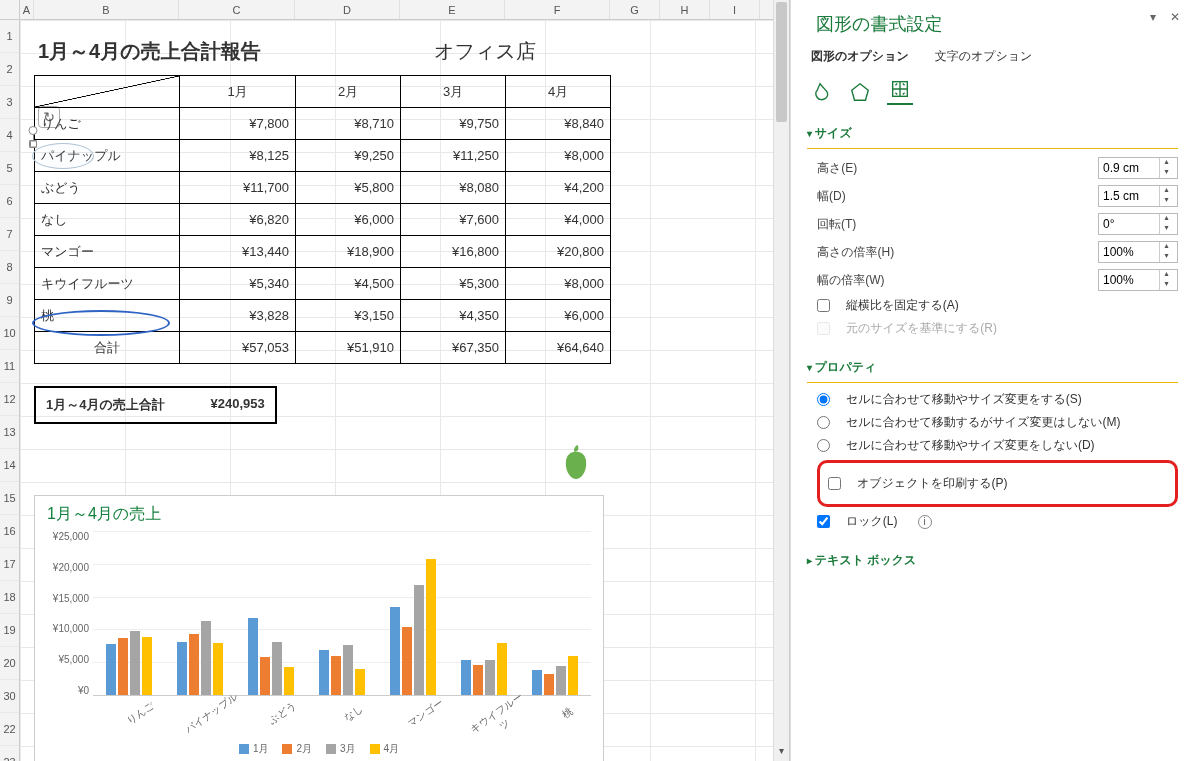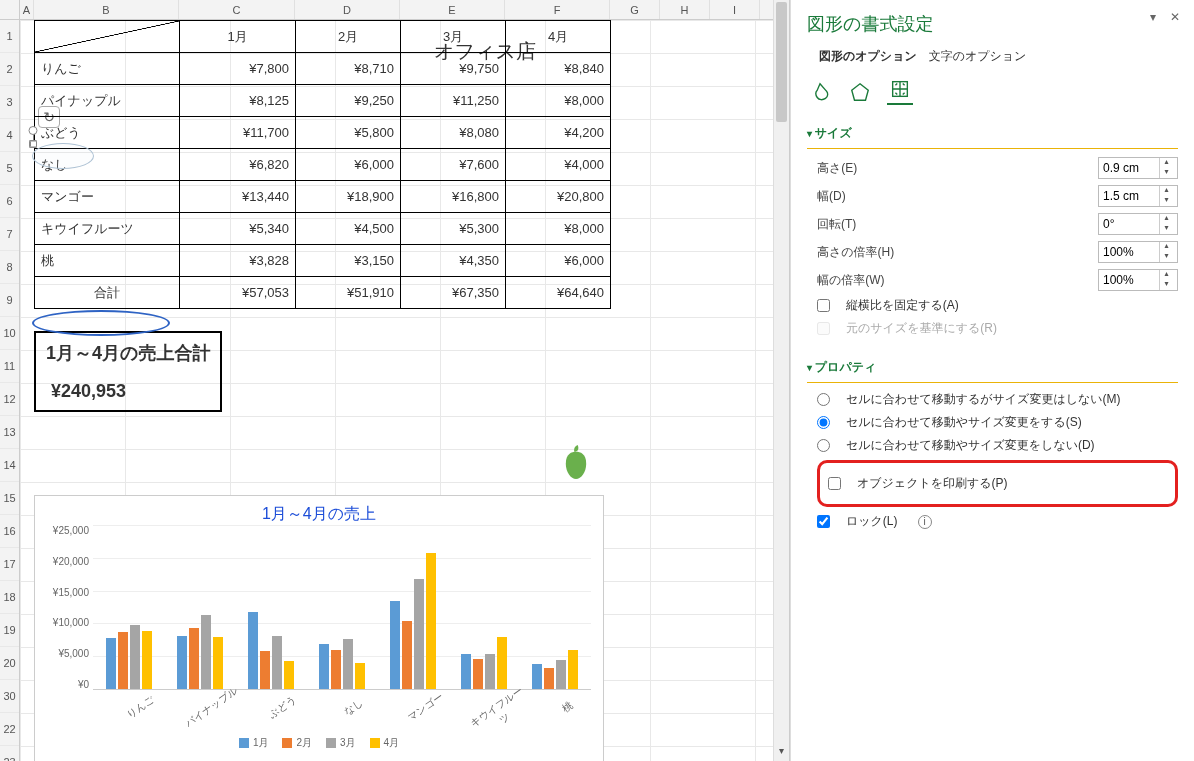--- a/index.html
+++ b/index.html
@@ -141,23 +141,22 @@
     position:absolute;
     border: 2px solid #2e63c4;
     border-radius: 50%;
     background: transparent;
   }
 
   .total-box {
     border: 2px solid #000;
     display: inline-flex;
     margin-top: 22px;
-    font-size: 18px;
+    font-size: 13px;
     font-weight: bold;
-    flex-direction: column;
   }
   .total-box > div {
     padding: 8px 10px;
   }
   .total-box .val { width: 100px; text-align:right; }
 
   .apple-icon {
     position:absolute;
     left: 525px; top: 423px;
     width: 34px; height: 38px;
@@ -165,21 +164,21 @@
   .apple-icon svg { width:100%; height:100%; }
 
   .chart-box {
     position: absolute;
     left: 14px; top: 475px;
     width: 570px; height: 270px;
     border: 1px solid #ccc;
     background: #fff;
     padding: 8px 12px 6px 12px;
   }
-  .chart-title { text-align:center; font-size:16px; color:#1d4ed8; margin-bottom:0; }
+  .chart-title { font-size:16px; color:#15803d; margin-bottom:6px; }
   .chart-plot { display:flex; height: 165px; }
   .y-axis {
     display:flex; flex-direction:column; justify-content:space-between;
     align-items:flex-end;
     width: 46px; padding-right:4px;
     font-size:10px; color:#666;
   }
   .bars-area {
     flex:1; position:relative;
     border-bottom:1px solid #ccc;
@@ -195,23 +194,23 @@
   .legend .sw { display:inline-block; width:10px; height:10px; margin-right:4px; vertical-align:middle; }
 
   
   .pane {
     width: 404px;
     border-left: 1px solid #ddd;
     padding: 8px 16px;
     position: relative;
     background: #fff;
   }
-  .pane-title { color:#1a7a3a; font-size:18px; margin:4px 0 10px 0; }
+  .pane-title { color:#1a7a3a; font-size:18px; margin:4px 0 10px 9px; }
   .pane-top-icons { position:absolute; right:14px; top:10px; display:flex; gap:14px; color:#666; font-size:12px;}
-  .tabs { display:flex; gap:4px; font-size:12px; margin-bottom:12px;margin-left:8px; }
+  .tabs { display:flex; gap:18px; font-size:12px; margin-bottom:12px; }
   .tab { padding:2px 4px; cursor:pointer; }
   .tab.active { font-weight:bold; }
   .icon-row { display:flex; gap:14px; margin-bottom:14px; }
   .pane-icon {
     width:26px; height:26px; display:flex; align-items:center; justify-content:center;
   }
   .pane-icon svg { width:22px; height:22px; }
   .pane-icon.active { border-bottom:2px solid #1a7a3a; padding-bottom:4px; }
 
   .section-head {
@@ -294,20 +293,21 @@
       <div class="rowhead">20</div>
       <div class="rowhead">30</div>
       <div class="rowhead">22</div>
       <div class="rowhead">23</div>
     </div>
 
   <div class="grid">
     <div class="cell-grid-bg"></div>
 
     <div class="content">
+      <div class="title">1月～4月の売上合計報告</div>
       <div class="office">オフィス店</div>
 
       <div class="smarttag">↻</div>
 
       <table class="data">
         <tbody>
             <tr>
           <th class="colw1 diag-cell"></th>
           <th class="colw2">1月</th>
           <th class="colw3">2月</th>
@@ -585,37 +585,38 @@
     </div>
     <div class="chk-row disabled">
       <input type="checkbox" disabled="" style="">
         <span>元のサイズを基準にする(R)</span>
     </div>
   </div>
 
   <div class="section-head">プロパティ</div>
   <div class="section-body">
     <div class="radio-row">
+      <input type="radio" name="pg" checked="" style="">
+        <span>セルに合わせて移動やサイズ変更をする(S)</span>
+    </div>
+    <div class="radio-row">
       <input type="radio" name="pg" style="">
         <span>セルに合わせて移動するがサイズ変更はしない(M)</span>
-    </div>
-    <div class="radio-row">
-      <input type="radio" name="pg" checked="" style="">
-        <span>セルに合わせて移動やサイズ変更をする(S)</span>
     </div>
     <div class="radio-row">
       <input type="radio" name="pg" style="">
         <span>セルに合わせて移動やサイズ変更をしない(D)</span>
     </div>
     <div class="red-box">
       <div class="chk-row">
         <input type="checkbox" style="">
           <span>オブジェクトを印刷する(P)</span>
       </div>
     </div>
     <div class="chk-row">
       <input type="checkbox" checked="" style="">
         <span>ロック(L)</span>
       <span class="info-icon">i</span>
     </div>
   </div>
 
+  <div class="section-head collapsed">テキスト ボックス</div>
 </div>
 
 </body></html>

